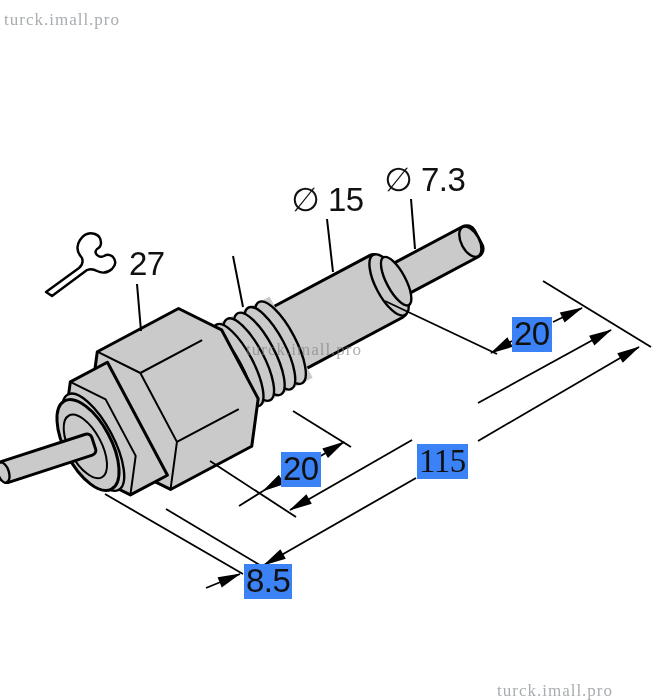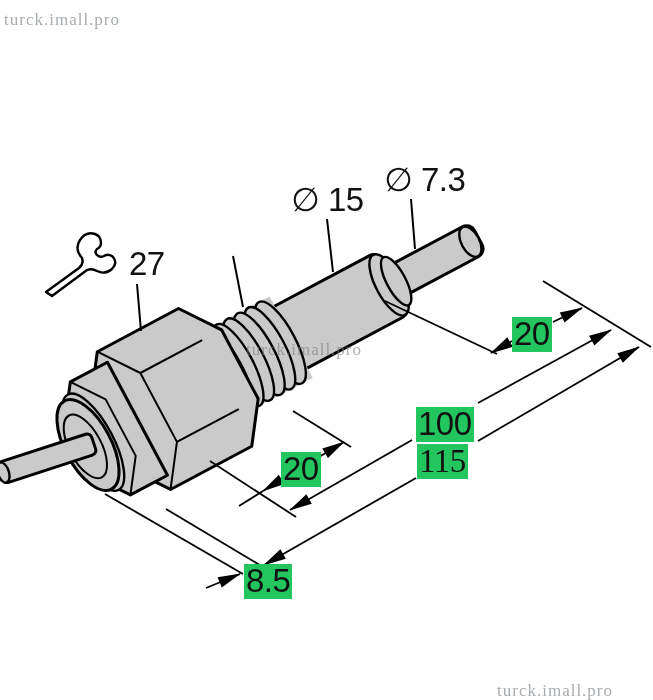--- a/index.html
+++ b/index.html
@@ -1,19 +1,19 @@
 <!DOCTYPE html>
 <html><head>
 <meta charset="utf-8">
 <style>
   html,body{margin:0;padding:0;background:#fff;}
   .stage{position:relative;width:653px;height:700px;background:#ffffff;overflow:hidden;
          font-family:"Liberation Sans","DejaVu Sans",sans-serif;}
   .stage svg{position:absolute;left:0;top:0;}
-  .dimlabel{position:absolute;font-size:33px;line-height:1.05;color:#111;background:#22c55e;
+  .dimlabel{position:absolute;font-size:33px;line-height:1.05;color:#111;background:#3b82f6;
             padding:0 2px;white-space:nowrap;letter-spacing:-0.5px;}
   .plain{background:transparent;}
   .watermark{position:absolute;font-family:Liberation Serif, serif;
              font-size:17px;letter-spacing:1px;color:#a9adb0;white-space:nowrap;}
   .watermark.mid{color:rgba(120,126,130,0.62);}
   
   .outline{fill:#cacaca;stroke:#000;stroke-width:3;stroke-linejoin:round;}
   .detail{fill:none;stroke:#000;stroke-width:2;stroke-linejoin:round;}
   .ring{fill:#cacaca;stroke:#000;stroke-width:2.4;}
   .dim{stroke:#000;stroke-width:1.8;fill:none;}
@@ -116,21 +116,20 @@
 
     <path class="wrench" d="M46 292 L79 268 Q84 264 82 258 Q74 249 80 240 Q86 231 95 234 Q101 236 101 243
          Q101 247 97 249 Q94 252 97 255 Q100 258 104 256 Q109 253 113 257 Q118 263 112 269
          Q105 275 97 271 Q92 268 87 270 L52 296 Z"></path>
   </svg>
 
   <span class="dimlabel plain" style="left:111px;top:247px;margin-left:16px;">27</span>
   <span class="dimlabel plain" style="left:289px;top:183px;">∅ 15</span>
   <span class="dimlabel plain" style="left:374px;top:163px;margin-left:8px;">∅ 7.3</span>
   <span class="dimlabel" style="left:512px;top:317px;">20</span>
-  <span class="dimlabel" style="left:416px;top:407px;">100</span>
   <span class="dimlabel" style="left:417px;top:444px;font-family:Liberation Serif, serif;">115</span>
   <span class="dimlabel" style="left:281px;top:452px;">20</span>
   <span class="dimlabel" style="left:244px;top:564px;">8.5</span>
 
   <span class="watermark" style="left:4px;top:10px;">turck.imall.pro</span>
   <span class="watermark mid" style="left:246px;top:340px;">turck.imall.pro</span>
   <span class="watermark" style="left:497px;top:681px;">turck.imall.pro</span>
 </div>
 
 </body></html>

